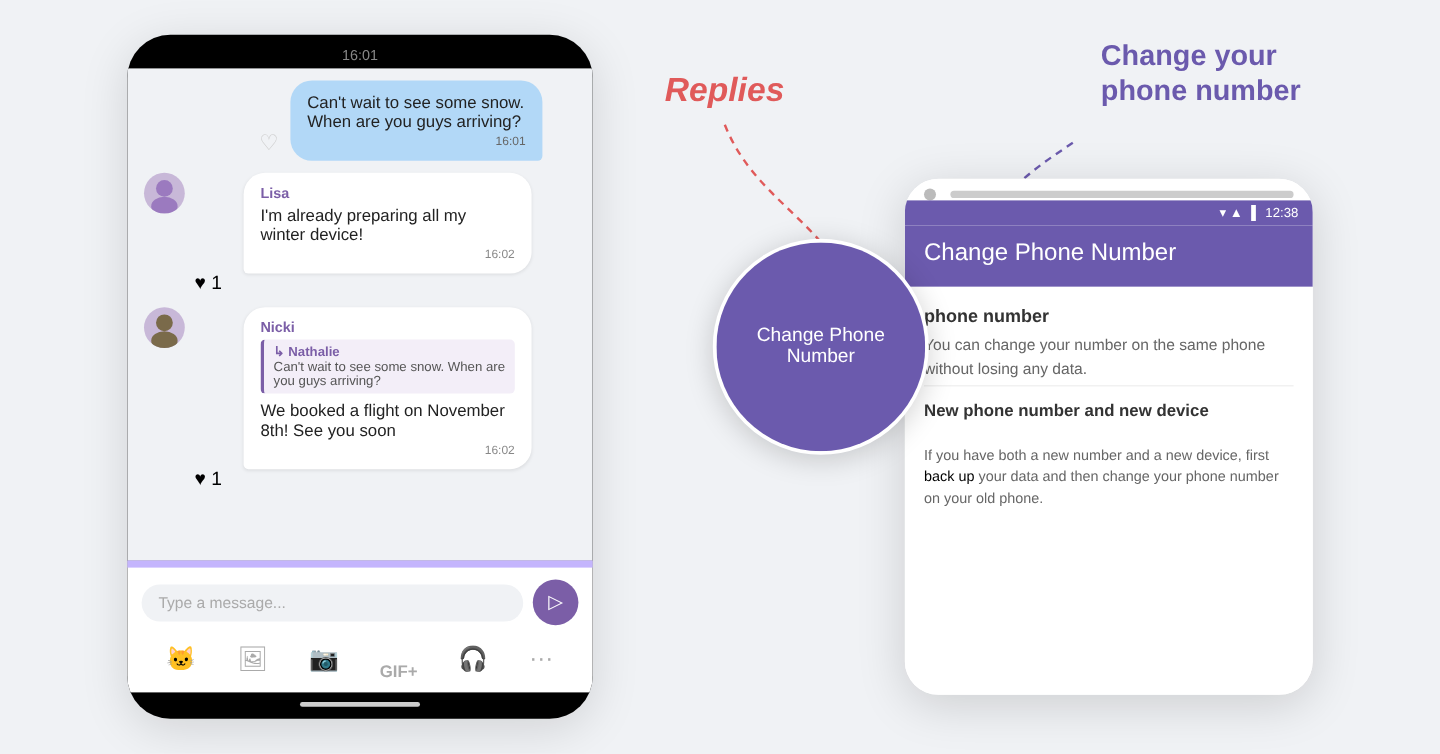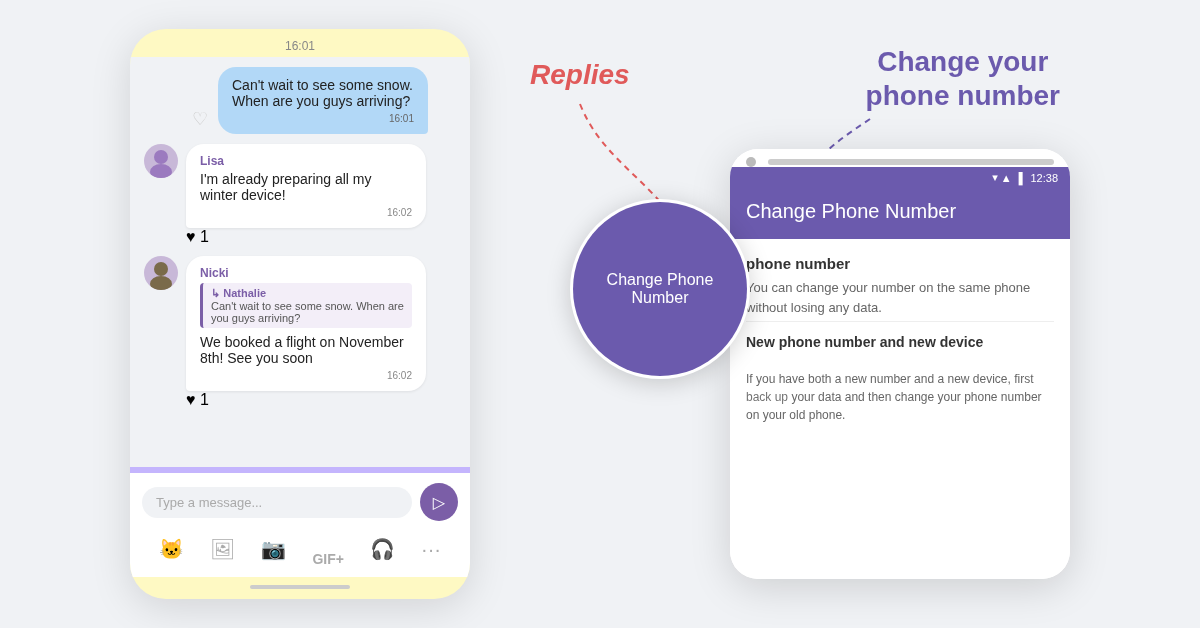--- a/index.html
+++ b/index.html
@@ -10,23 +10,23 @@
       font-family: 'Segoe UI', Arial, sans-serif;
       overflow: hidden;
       display: flex;
       align-items: center;
       justify-content: center;
       gap: 40px;
     }
 
     
     .phone-left {
-      width: 340px;
+      width: 388px;
       height: 570px;
-      background: #fef9c3;
+      background: #000000;
       border-radius: 36px;
       box-shadow: 0 8px 40px rgba(0,0,0,0.13);
       display: flex;
       flex-direction: column;
       overflow: hidden;
       position: relative;
     }
     .phone-left .status-bar {
       text-align: center;
       font-size: 12px;
@@ -67,20 +67,21 @@
     }
     .bubble-in {
       background: #fff;
       border-radius: 18px 18px 18px 4px;
       padding: 10px 14px;
       max-width: 240px;
       font-size: 14px;
       color: #222;
       position: relative;
       box-shadow: 0 1px 3px rgba(0,0,0,0.08);
+      margin-left: 41px;
     }
     .bubble-in .sender {
       font-weight: 600;
       color: #7b5ea7;
       font-size: 12px;
       margin-bottom: 3px;
     }
     .bubble-in .ts {
       font-size: 10px;
       color: #888;
@@ -184,26 +185,26 @@
       position: absolute;
       top: 30px;
       left: 20px;
       font-size: 28px;
       font-weight: 700;
       color: #e05a5a;
       font-style: italic;
     }
     .label-change {
       position: absolute;
-      top: 16px;
+      top: 4px;
       right: 10px;
-      font-size: 28px;
+      font-size: 24px;
       font-weight: 700;
       color: #6b5aad;
-      text-align: center;
+      text-align: left;
       line-height: 1.2;
     }
 
     
     .arrow-replies {
       position: absolute;
       top: 65px;
       left: 60px;
     }
     .arrow-change {
@@ -301,21 +302,21 @@
       font-size: 14px;
       font-weight: 600;
       color: #333;
       margin-bottom: 20px;
     }
     .section-text2 {
       font-size: 12px;
       color: #666;
       line-height: 1.5;
     }
-    .link-text { color: #737373; }
+    .link-text { color: #000000; }
 
     
     .magnifier {
       position: absolute;
       top: 170px;
       left: 60px;
       width: 180px;
       height: 180px;
       border-radius: 50%;
       background: #fff;

